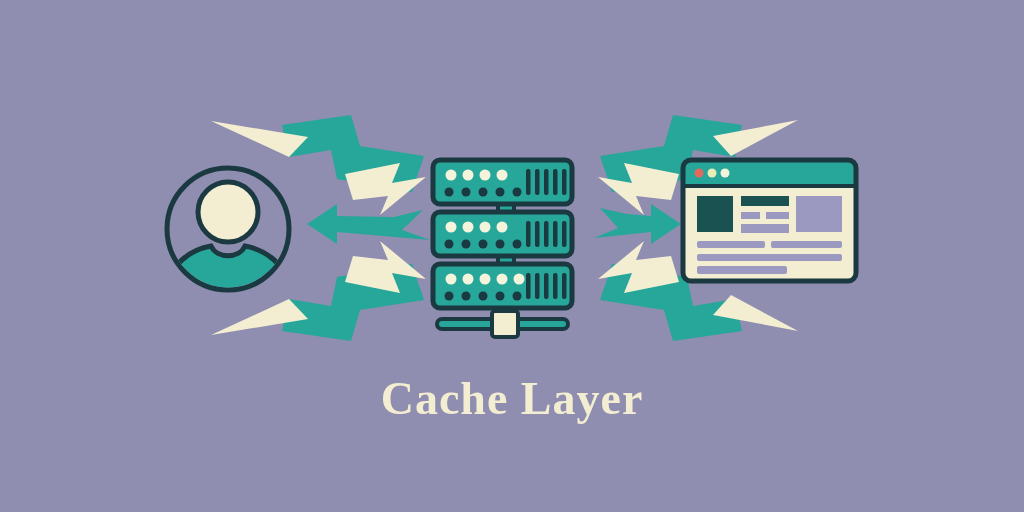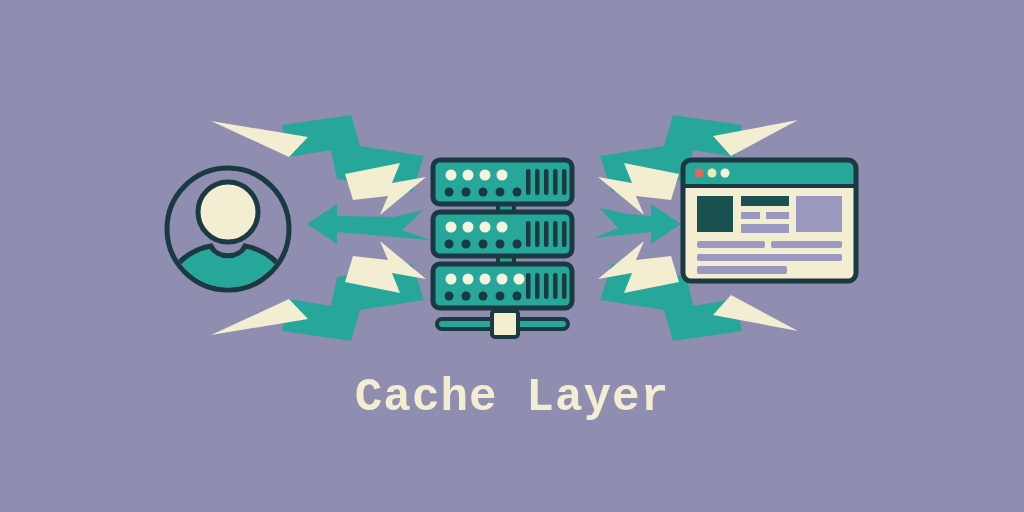--- a/index.html
+++ b/index.html
@@ -1,21 +1,21 @@
 <!DOCTYPE html>
 <html style="--background: #8f8db0; --teal: #27a79a; --navy: #1a3941; --cream: #f3edd1; --dark-teal: #1a5251; --lavender: #9b99c0; --dot-red: #e2695c; --dot-yellow: #e9edb5; --dot-cream: #f4f4dc;"><head>
 <meta charset="utf-8">
 <style>
   html,body{margin:0;padding:0;background:#555;}
   .stage{
     position:relative;
     width:1024px;height:512px;
     background:var(--background,#8f8db0);
     overflow:hidden;
-    font-family:Liberation Mono, monospace;
+    font-family:Liberation Serif, serif;
   }
   .stage svg{position:absolute;left:0;top:0;}
   .diagram-title{
     position:absolute;
     left:0;top:372px;width:1024px;
     text-align:center;
     font-size:46px;
     font-weight:700;
     letter-spacing:1px;
     color:var(--cream,#f3edd1);

